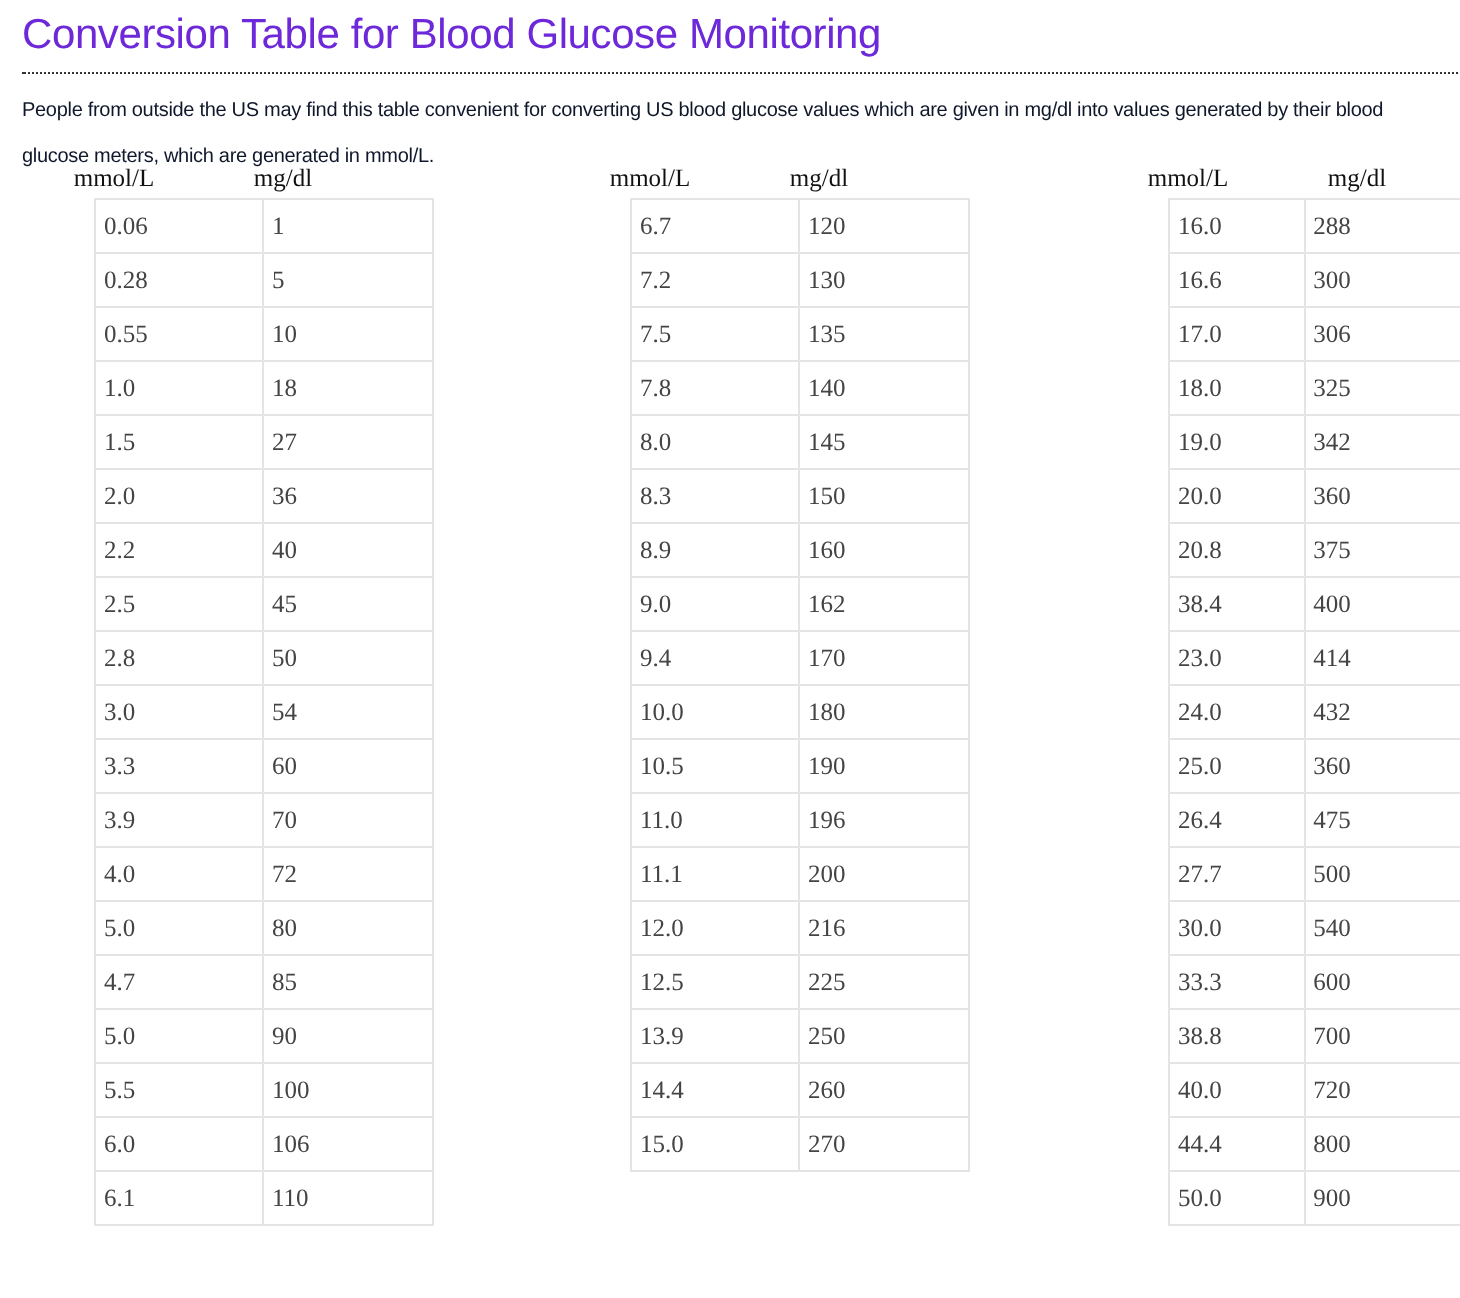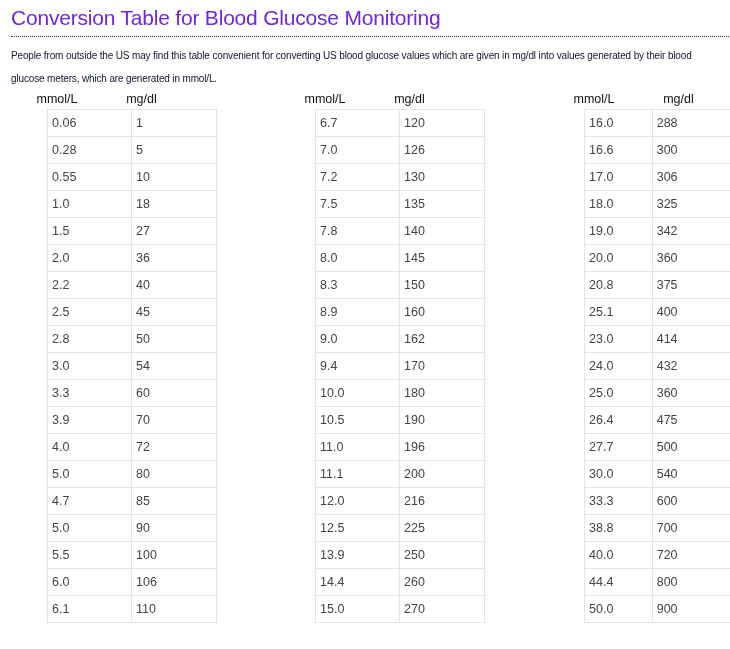--- a/index.html
+++ b/index.html
@@ -12,21 +12,21 @@
     font-size: 21px; color: #6d28d9; line-height: 28px;
     padding-bottom: 4px;
     border-bottom: 1px dotted #333333;
     letter-spacing: -0.2px;
   }
   .intro {
     position: absolute; left: 11px; top: 44px; width: 715px;
     font-size: 10px; line-height: 23px; color: #0f172a;
     letter-spacing: -0.15px;
   }
-  .tbl-wrap { position: absolute; top: 90px; }
+  .tbl-wrap { position: absolute; top: 80px; font-family: Liberation Serif, serif; }
   .tbl-head { display: flex; height: 19px; }
   .tbl-head div {
     font-size: 12.5px; color: #111111; text-align: center; line-height: 19px;
   }
   table {
     border-collapse: collapse; table-layout: fixed; margin-left: 32px;
   }
   td {
     border: 1px solid #e4e4e4;
     height: 26px; padding: 0 0 0 4px;
@@ -144,24 +144,20 @@
     <colgroup>
         <col style="width:84px">
         <col style="width:85px">
       </colgroup>
     <tbody>
         <tr>
           <td>6.7</td>
           <td>120</td>
         </tr>
         <tr>
-          <td>7.0</td>
-          <td>126</td>
-        </tr>
-        <tr>
           <td>7.2</td>
           <td>130</td>
         </tr>
         <tr>
           <td>7.5</td>
           <td>135</td>
         </tr>
         <tr>
           <td>7.8</td>
           <td>140</td>
@@ -259,21 +255,21 @@
         </tr>
         <tr>
           <td>20.0</td>
           <td>360</td>
         </tr>
         <tr>
           <td>20.8</td>
           <td>375</td>
         </tr>
         <tr>
-          <td>25.1</td>
+          <td>38.4</td>
           <td>400</td>
         </tr>
         <tr>
           <td>23.0</td>
           <td>414</td>
         </tr>
         <tr>
           <td>24.0</td>
           <td>432</td>
         </tr>

